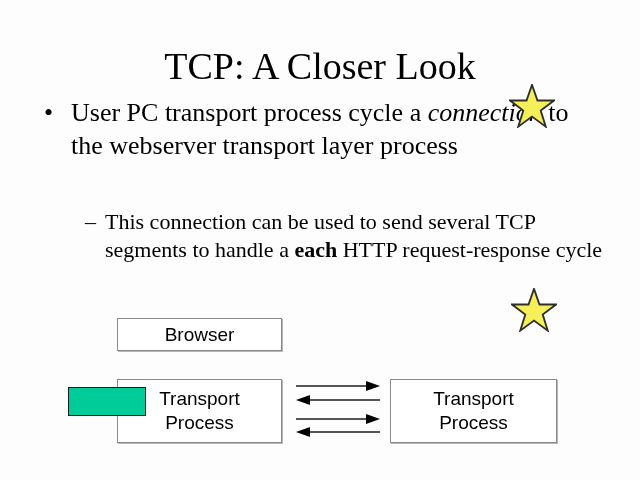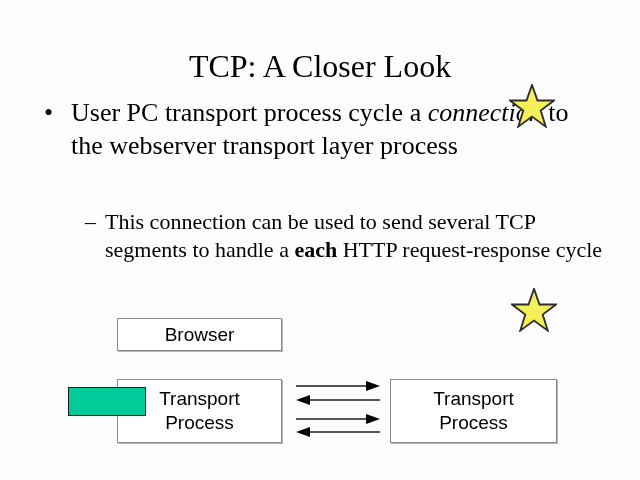--- a/index.html
+++ b/index.html
@@ -18,21 +18,21 @@
   }
 
   
   #slide-title {
     position: absolute;
     left: 0;
     top: 44px;
     width: 640px;
     text-align: center;
     font-family: "Liberation Serif", serif;
-    font-size: 32px;
+    font-size: 38px;
     line-height: 44px;
     font-weight: normal;
     letter-spacing: 0px;
     color: #000000;
     white-space: nowrap;
   }
 
   
   .bullet-l1 {
     position: absolute;

